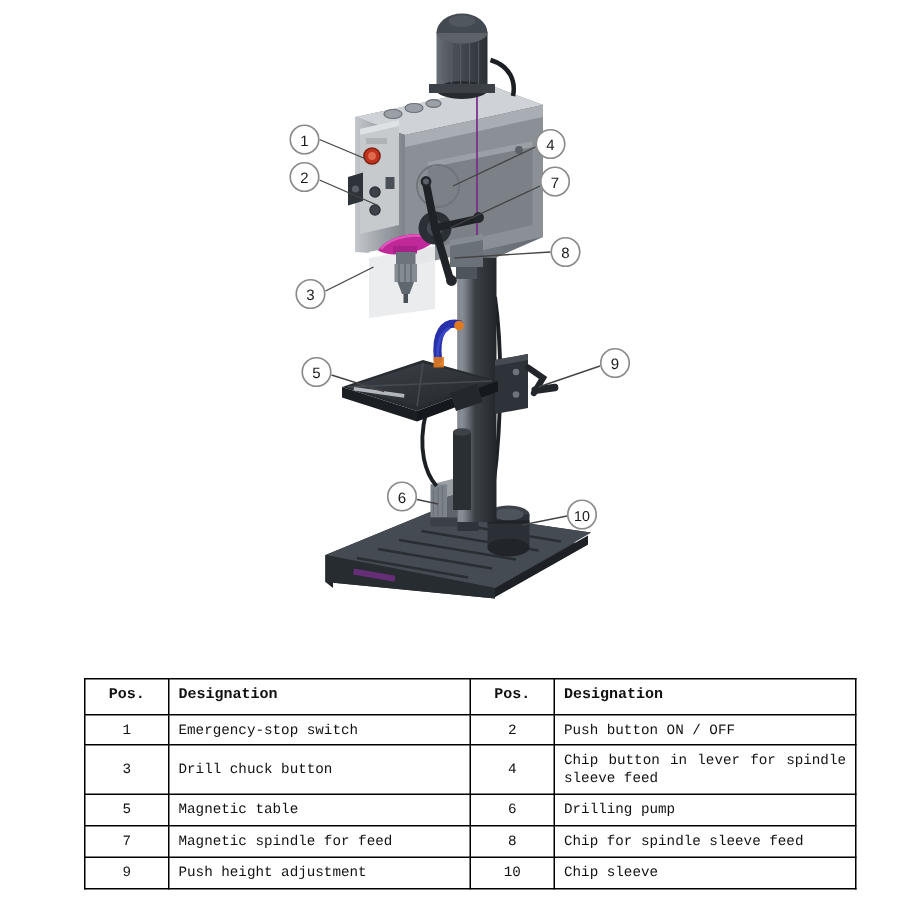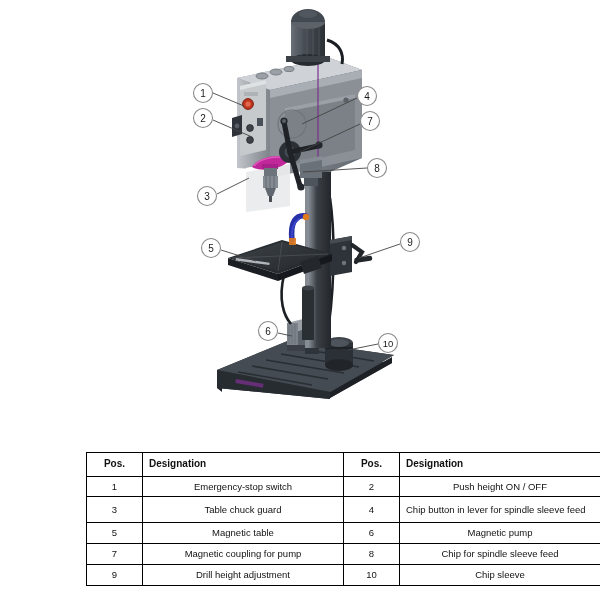--- a/index.html
+++ b/index.html
@@ -9,21 +9,21 @@
     font-family:"Liberation Sans", sans-serif;
     color:#1a1a1a;
     overflow:hidden;
     position:relative;
   }
   #figure{
     position:absolute;left:0;top:0;width:600px;height:440px;
   }
   #figure svg{display:block;}
   #legend{
-    position:absolute;left:86px;top:452px;width:462px;
+    position:absolute;left:56px;top:452px;width:462px;font-family:Liberation Mono, monospace;
   }
   table.legend{
     border-collapse:collapse;
     width:462px;
     table-layout:fixed;
     font-size:9.5px;
     color:#111;
   }
   table.legend th,table.legend td{
     border:1px solid #000;
@@ -33,21 +33,21 @@
   }
   table.legend thead th{
     font-weight:bold;
     font-size:10px;
     padding-top:5px;padding-bottom:5px;
   }
   .c-pos{width:43px;text-align:center;}
   .c-des{width:188px;text-align:left;margin-top:16px;}
   td.c-pos{font-size:9.5px;}
   td.c-des{text-align:justify;text-justify:inter-word;}
-  td.c-des.single{text-align:center;}
+  td.c-des.single{text-align:left;}
   .cap-tall{height:26px;}
 </style>
 </head>
 <body>
 
 <div id="figure">
   <svg width="600" height="440" viewBox="0 0 600 440" xmlns="http://www.w3.org/2000/svg">
     <defs>
       <linearGradient id="gColumn" x1="0" y1="0" x2="1" y2="0">
         <stop offset="0%" stop-color="#54595f"></stop>
@@ -338,41 +338,41 @@
         <th class="c-des">Designation</th>
         <th class="c-pos">Pos.</th>
         <th class="c-des">Designation</th>
       </tr>
     </thead>
     <tbody>
       <tr>
         <td class="c-pos">1</td>
         <td class="c-des single">Emergency-stop switch</td>
         <td class="c-pos">2</td>
-        <td class="c-des single">Push height ON / OFF</td>
+        <td class="c-des single">Push button ON / OFF</td>
       </tr>
       <tr class="cap-tall">
         <td class="c-pos">3</td>
-        <td class="c-des single">Table chuck guard</td>
+        <td class="c-des single">Drill chuck button</td>
         <td class="c-pos">4</td>
         <td class="c-des">Chip button in lever for spindle sleeve feed</td>
       </tr>
       <tr>
         <td class="c-pos">5</td>
         <td class="c-des single">Magnetic table</td>
         <td class="c-pos">6</td>
-        <td class="c-des single">Magnetic pump</td>
+        <td class="c-des single">Drilling pump</td>
       </tr>
       <tr>
         <td class="c-pos">7</td>
-        <td class="c-des single">Magnetic coupling for pump</td>
+        <td class="c-des single">Magnetic spindle for feed</td>
         <td class="c-pos">8</td>
         <td class="c-des single">Chip for spindle sleeve feed</td>
       </tr>
       <tr>
         <td class="c-pos">9</td>
-        <td class="c-des single">Drill height adjustment</td>
+        <td class="c-des single">Push height adjustment</td>
         <td class="c-pos">10</td>
         <td class="c-des single">Chip sleeve</td>
       </tr>
     </tbody>
   </table>
 </div>
 
 </body></html>

